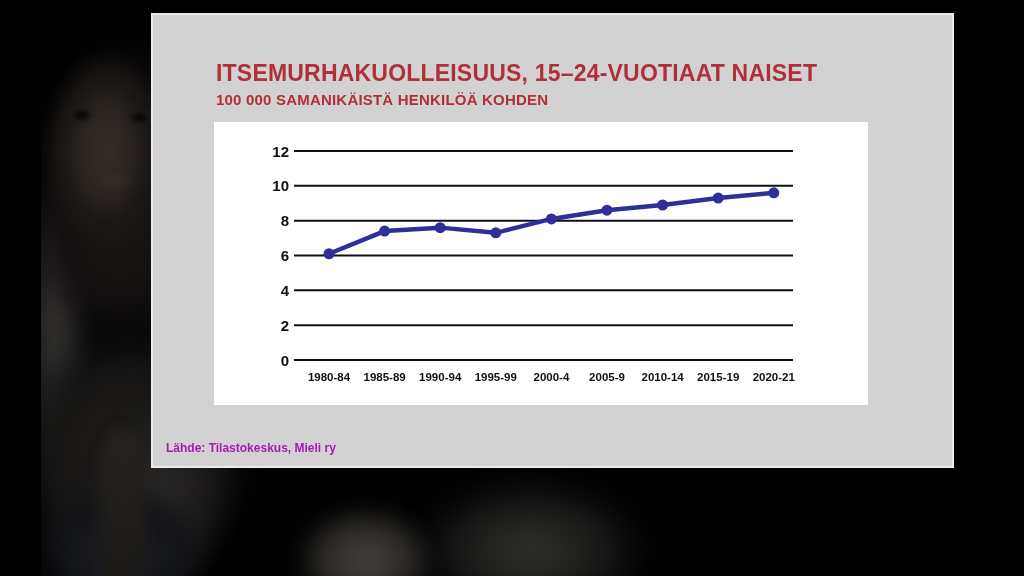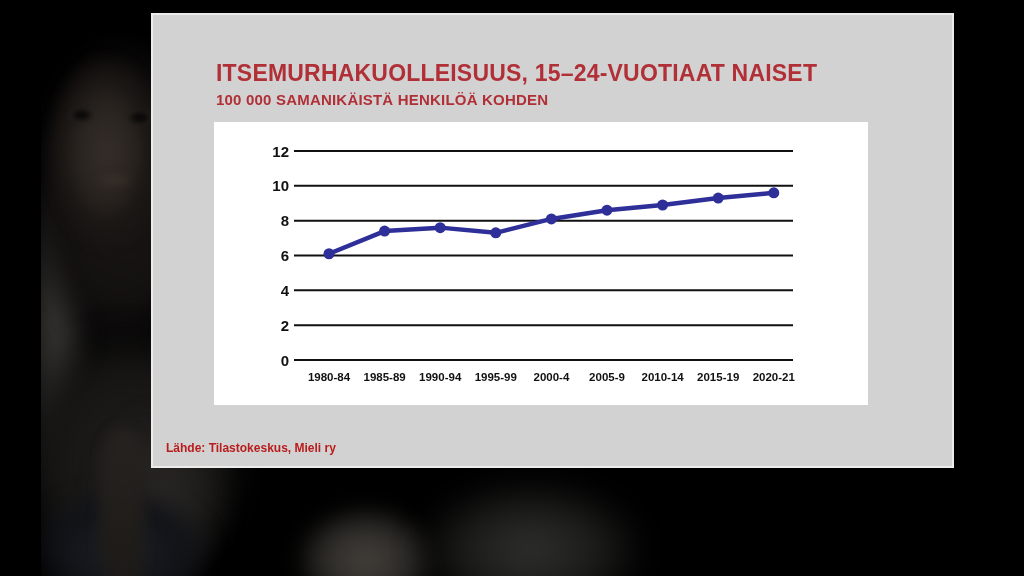--- a/index.html
+++ b/index.html
@@ -98,21 +98,21 @@
     color: var(--red); white-space: nowrap; text-align: center;
   }
   .panel {
     position: absolute; left: 61px; top: 107px;
     width: 654px; height: 283px;
     background: var(--panel-bg);
   }
   .panel svg { display: block; font-family: "Liberation Sans", sans-serif; }
   .source {
     position: absolute; left: 13px; top: 426px;
-    font-size: 12px; font-weight: 600; color: #b91c1c;
+    font-size: 12px; font-weight: 600; color: #a21caf;
   }
 </style>
 </head>
 <body>
 
 <div class="stage">
 
   <div class="photo">
     <div class="ph-wall"></div>
     <div class="ph-hair"></div>

